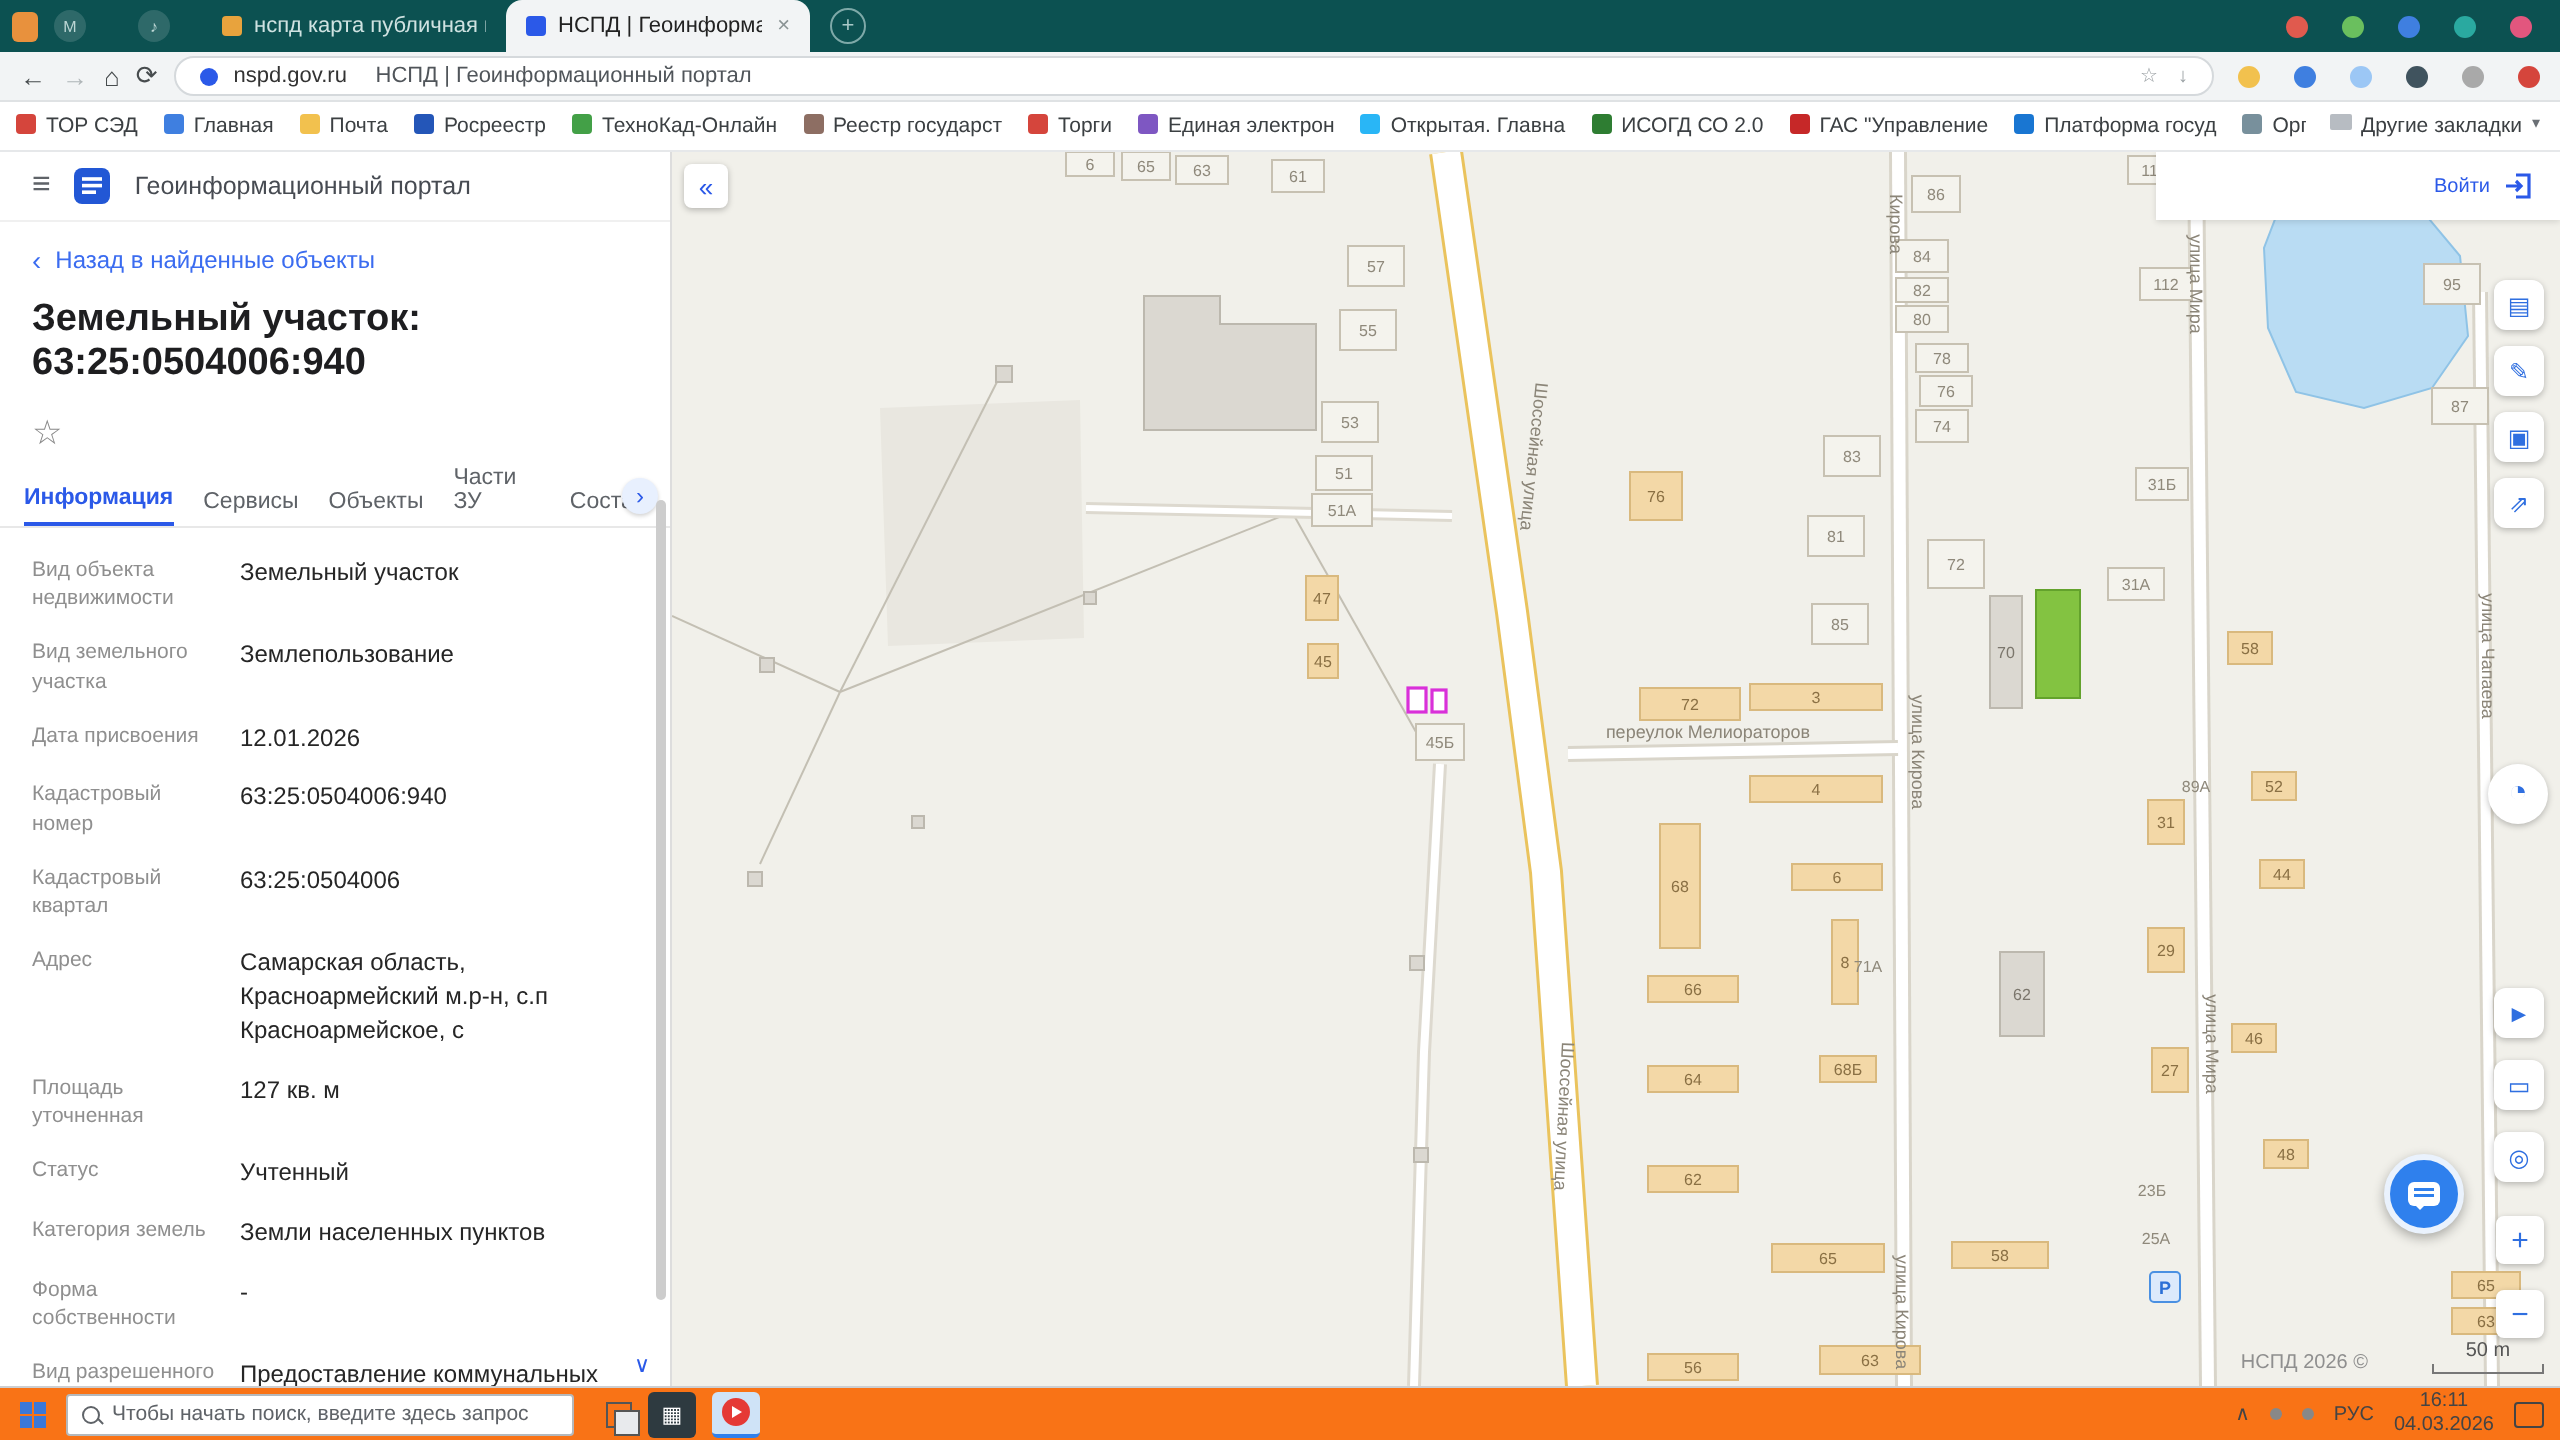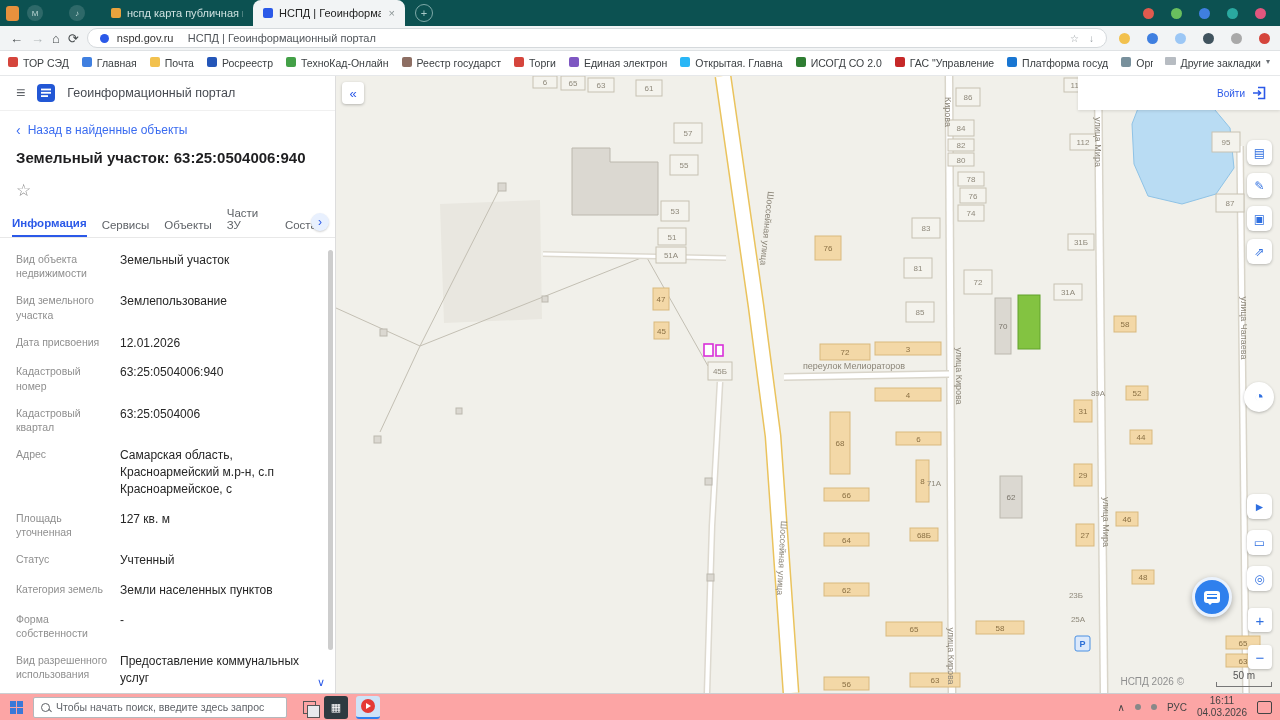--- a/index.html
+++ b/index.html
@@ -44,21 +44,21 @@
   .folder{width:11px;height:8px;background:#b7bcc2;border-radius:1px;position:relative}
   .caret{color:#6b7075;font-size:8px}
   
   #panel{position:absolute;left:0;top:76px;width:336px;height:617px;background:#fff;
          border-right:1px solid #ddd;box-sizing:border-box;overflow:hidden}
   .p-header{height:34px;display:flex;align-items:center;gap:12px;padding:0 16px;border-bottom:1px solid #f0f0f0}
   .menu-ic{font-size:16px;color:#5f6368}
   .p-title{font-size:12.5px;color:#474b52}
   .backlink{display:flex;align-items:center;gap:7px;color:#3b6cf0;font-size:12px;margin:12px 16px 0}
   .backlink .chev{font-size:14px;line-height:1}
-  .obj-title{margin:12px 16px 0;font-size:15px;font-weight:700;color:#1e1e20}
+  .obj-title{margin:12px 16px 0;font-size:19px;font-weight:700;color:#1e1e20}
   .star{margin:14px 16px 0;font-size:17px;color:#8a8a8a}
   #ptabs{display:flex;gap:15px;align-items:flex-end;margin-top:12px;padding:0 12px;height:24px;
          border-bottom:1px solid #e8e8e8;position:relative;font-size:11.5px;color:#5f6368}
   .ptab{padding-bottom:6px}
   .ptab.active{color:#2b59e8;border-bottom:2px solid #2b59e8;font-weight:700}
   .tab-more{position:absolute;right:6px;top:0;width:18px;height:18px;border-radius:50%;
             background:#e8f0fe;color:#2b59e8;display:flex;align-items:center;justify-content:center;
             font-size:12px;box-shadow:0 1px 2px rgba(0,0,0,.18)}
   #fields{padding:14px 18px 0 16px}
   .frow{display:flex;margin-bottom:13px}
@@ -87,21 +87,21 @@
             background:#2f80ed;border:3px solid #eaf2fd;box-sizing:border-box;
             box-shadow:0 2px 6px rgba(0,0,0,.3);display:flex;align-items:center;justify-content:center}
   .bubble{width:16px;height:12px;background:#fff;border-radius:3px;position:relative}
   .bubble::after{content:"";position:absolute;bottom:-5px;left:3px;border:3px solid transparent;border-top-color:#fff}
   .bubble::before{content:"";position:absolute;left:3px;top:3px;right:3px;height:6px;
                   background:repeating-linear-gradient(#2f80ed 0 1.4px,transparent 1.4px 3.2px)}
   .scalebox{position:absolute;right:8px;top:594px;width:56px;text-align:center;font-size:10px;color:#555}
   .scaleline{height:4px;border:1px solid #777;border-top:none;margin-top:1px}
   .attribution{position:absolute;right:96px;top:600px;font-size:10px;color:#8f8f8f}
   
-  #taskbar{position:absolute;left:0;bottom:0;width:1280px;height:27px;background:#fca5a5;
+  #taskbar{position:absolute;left:0;bottom:0;width:1280px;height:27px;background:#f97316;
            border-top:1px solid #ccced1;display:flex;align-items:center;gap:8px;
            padding:0 6px;box-sizing:border-box;color:#333}
   .win{position:relative;width:6px;height:6px;background:#3b78d8;
        box-shadow:7px 0 #3b78d8,0 7px #3b78d8,7px 7px #3b78d8;margin:0 9px 7px 4px;flex:none}
   .tsearch{width:238px;height:19px;background:#fff;border:1px solid #b4b8bc;border-radius:2px;
            display:flex;align-items:center;gap:6px;padding:0 7px;color:#5f6368;font-size:10.5px;
            white-space:nowrap;overflow:hidden;flex:none}
   .mag{width:7px;height:7px;border:1.4px solid #5f6368;border-radius:50%;position:relative;flex:none}
   .mag::after{content:"";position:absolute;width:4px;height:1.4px;background:#5f6368;
               transform:rotate(45deg);right:-3px;bottom:-1px}

